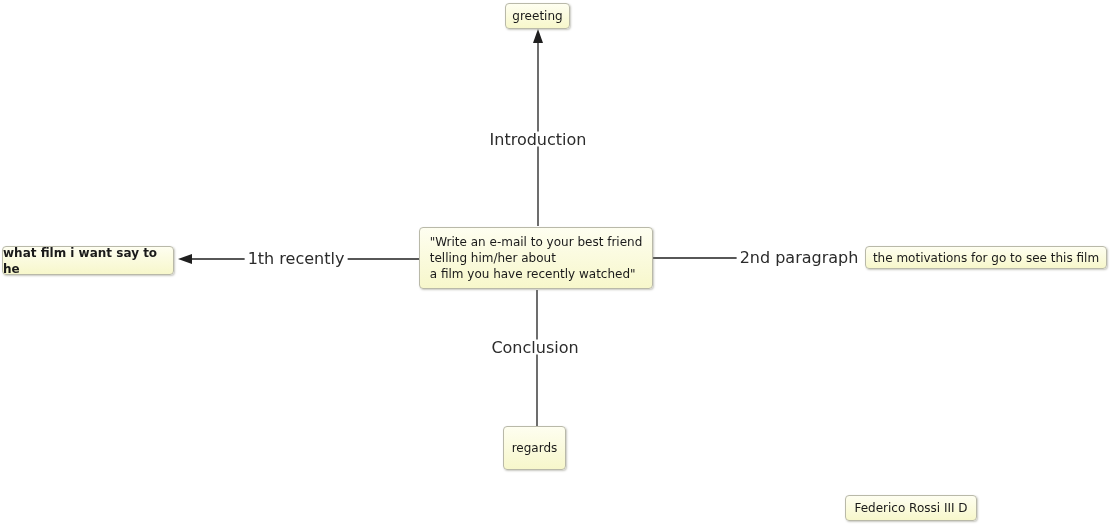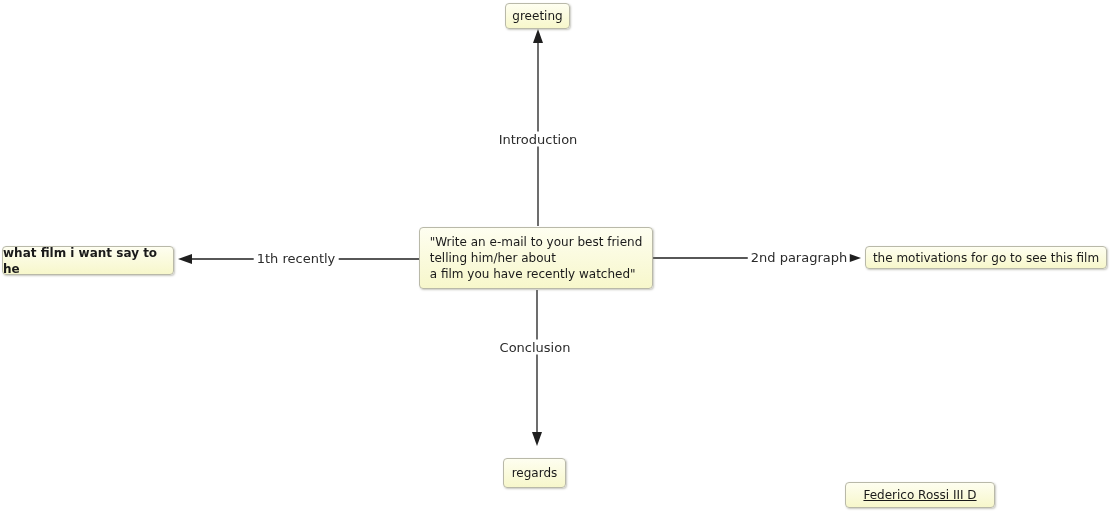--- a/index.html
+++ b/index.html
@@ -43,21 +43,21 @@
     line-height: 16px;
     text-align: left;
     white-space: pre-line;
     cursor: default;
   }
   .link-label {
     position: absolute;
     transform: translate(-50%, -50%);
     background: var(--canvas-bg, #ffffff);
     padding: 0 3px;
-    font-size: 13px;
+    font-size: 16px;
     line-height: 15px;
     color: var(--label-text, #2b2b2b);
     white-space: nowrap;
     cursor: default;
   }
 </style>
 </head>
 <body>
 
 <div id="canvas">
@@ -96,17 +96,17 @@
   <div class="node" style="left:505px; top:3px; width:65px; height:26px;">greeting</div>
 
   <div class="node" style="left:419px; top:227px; width:234px; height:62px; padding:4px 8px;">"Write an e-mail to your best friend
 telling him/her about
 a film you have recently watched"</div>
 
   <div class="node" style="left:2px; top:246px; width:172px; height:29px;font-weight:bold;">what film i want say to he</div>
 
   <div class="node" style="left:865px; top:246px; width:242px; height:23px;">the motivations for go to see this film</div>
 
-  <div class="node" style="left:503px; top:458px; width:63px; height:30px;">regards</div>
+  <div class="node" style="left:503px; top:426px; width:63px; height:44px;">regards</div>
 
-  <div class="node" style="left:845px; top:482px; width:150px; height:26px;text-decoration:underline;">Federico Rossi III D</div>
+  <div class="node" style="left:845px; top:495px; width:132px; height:26px;">Federico Rossi III D</div>
 
 </div>
 
 </body></html>

